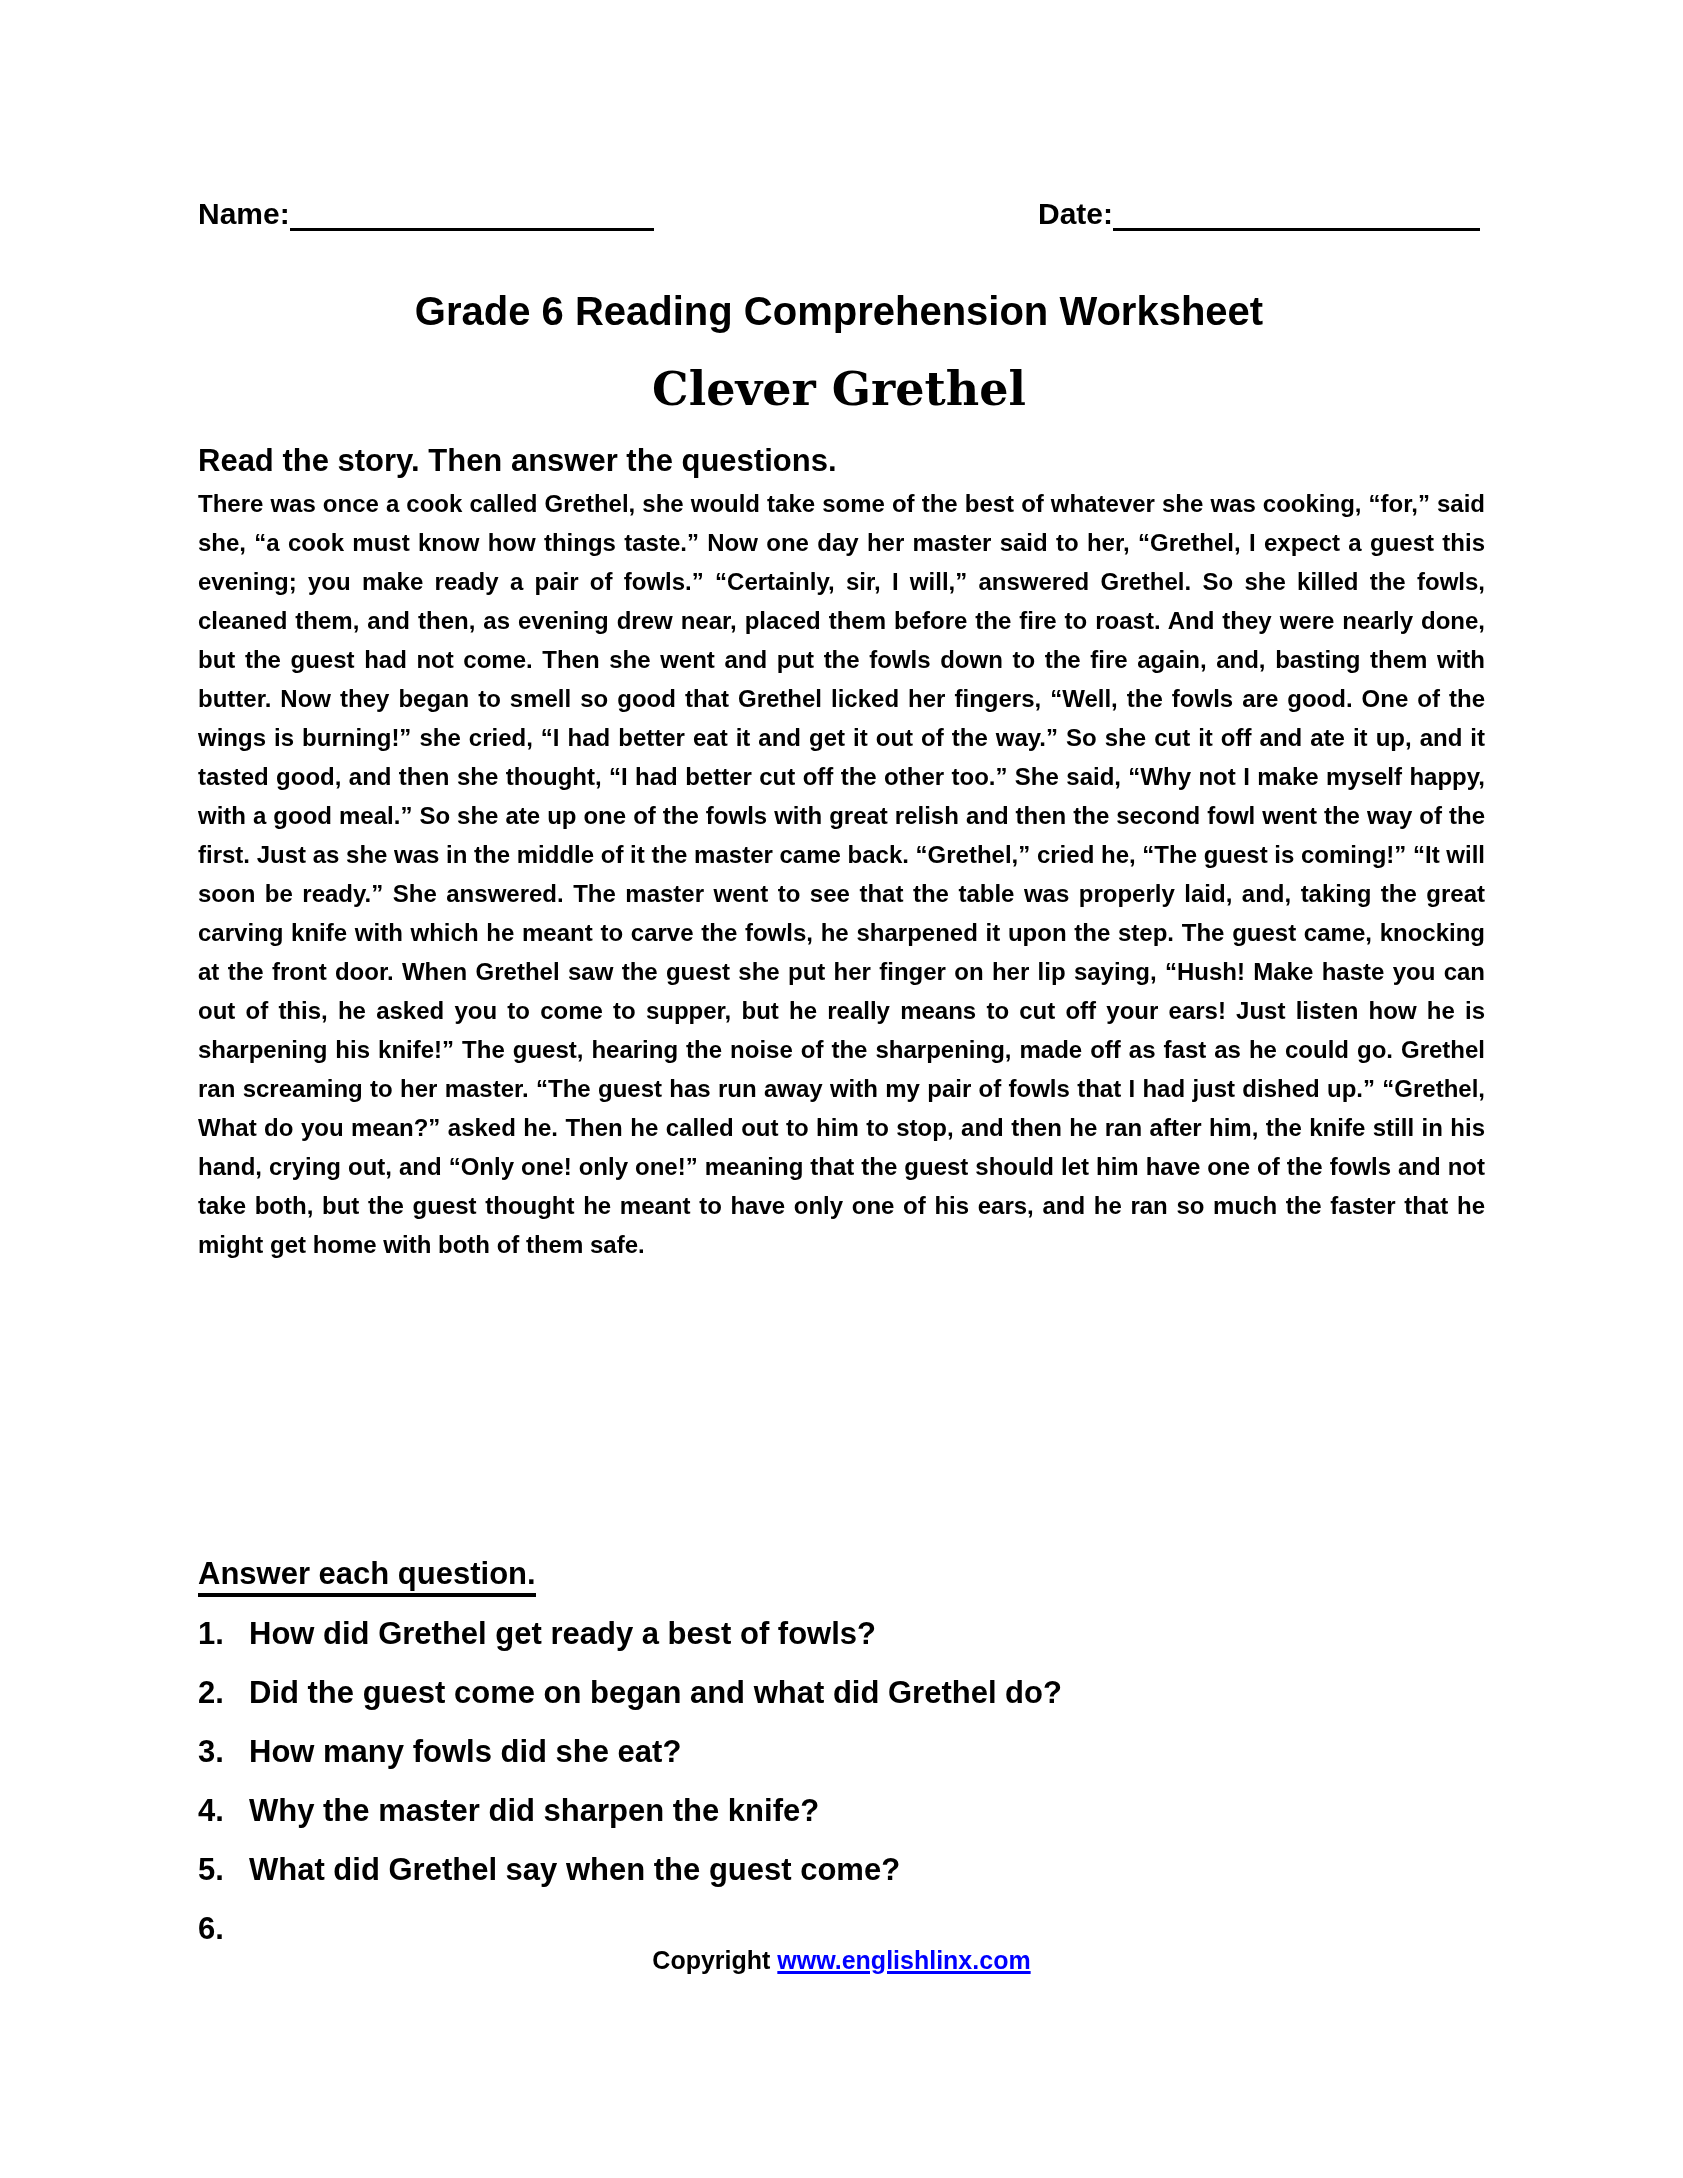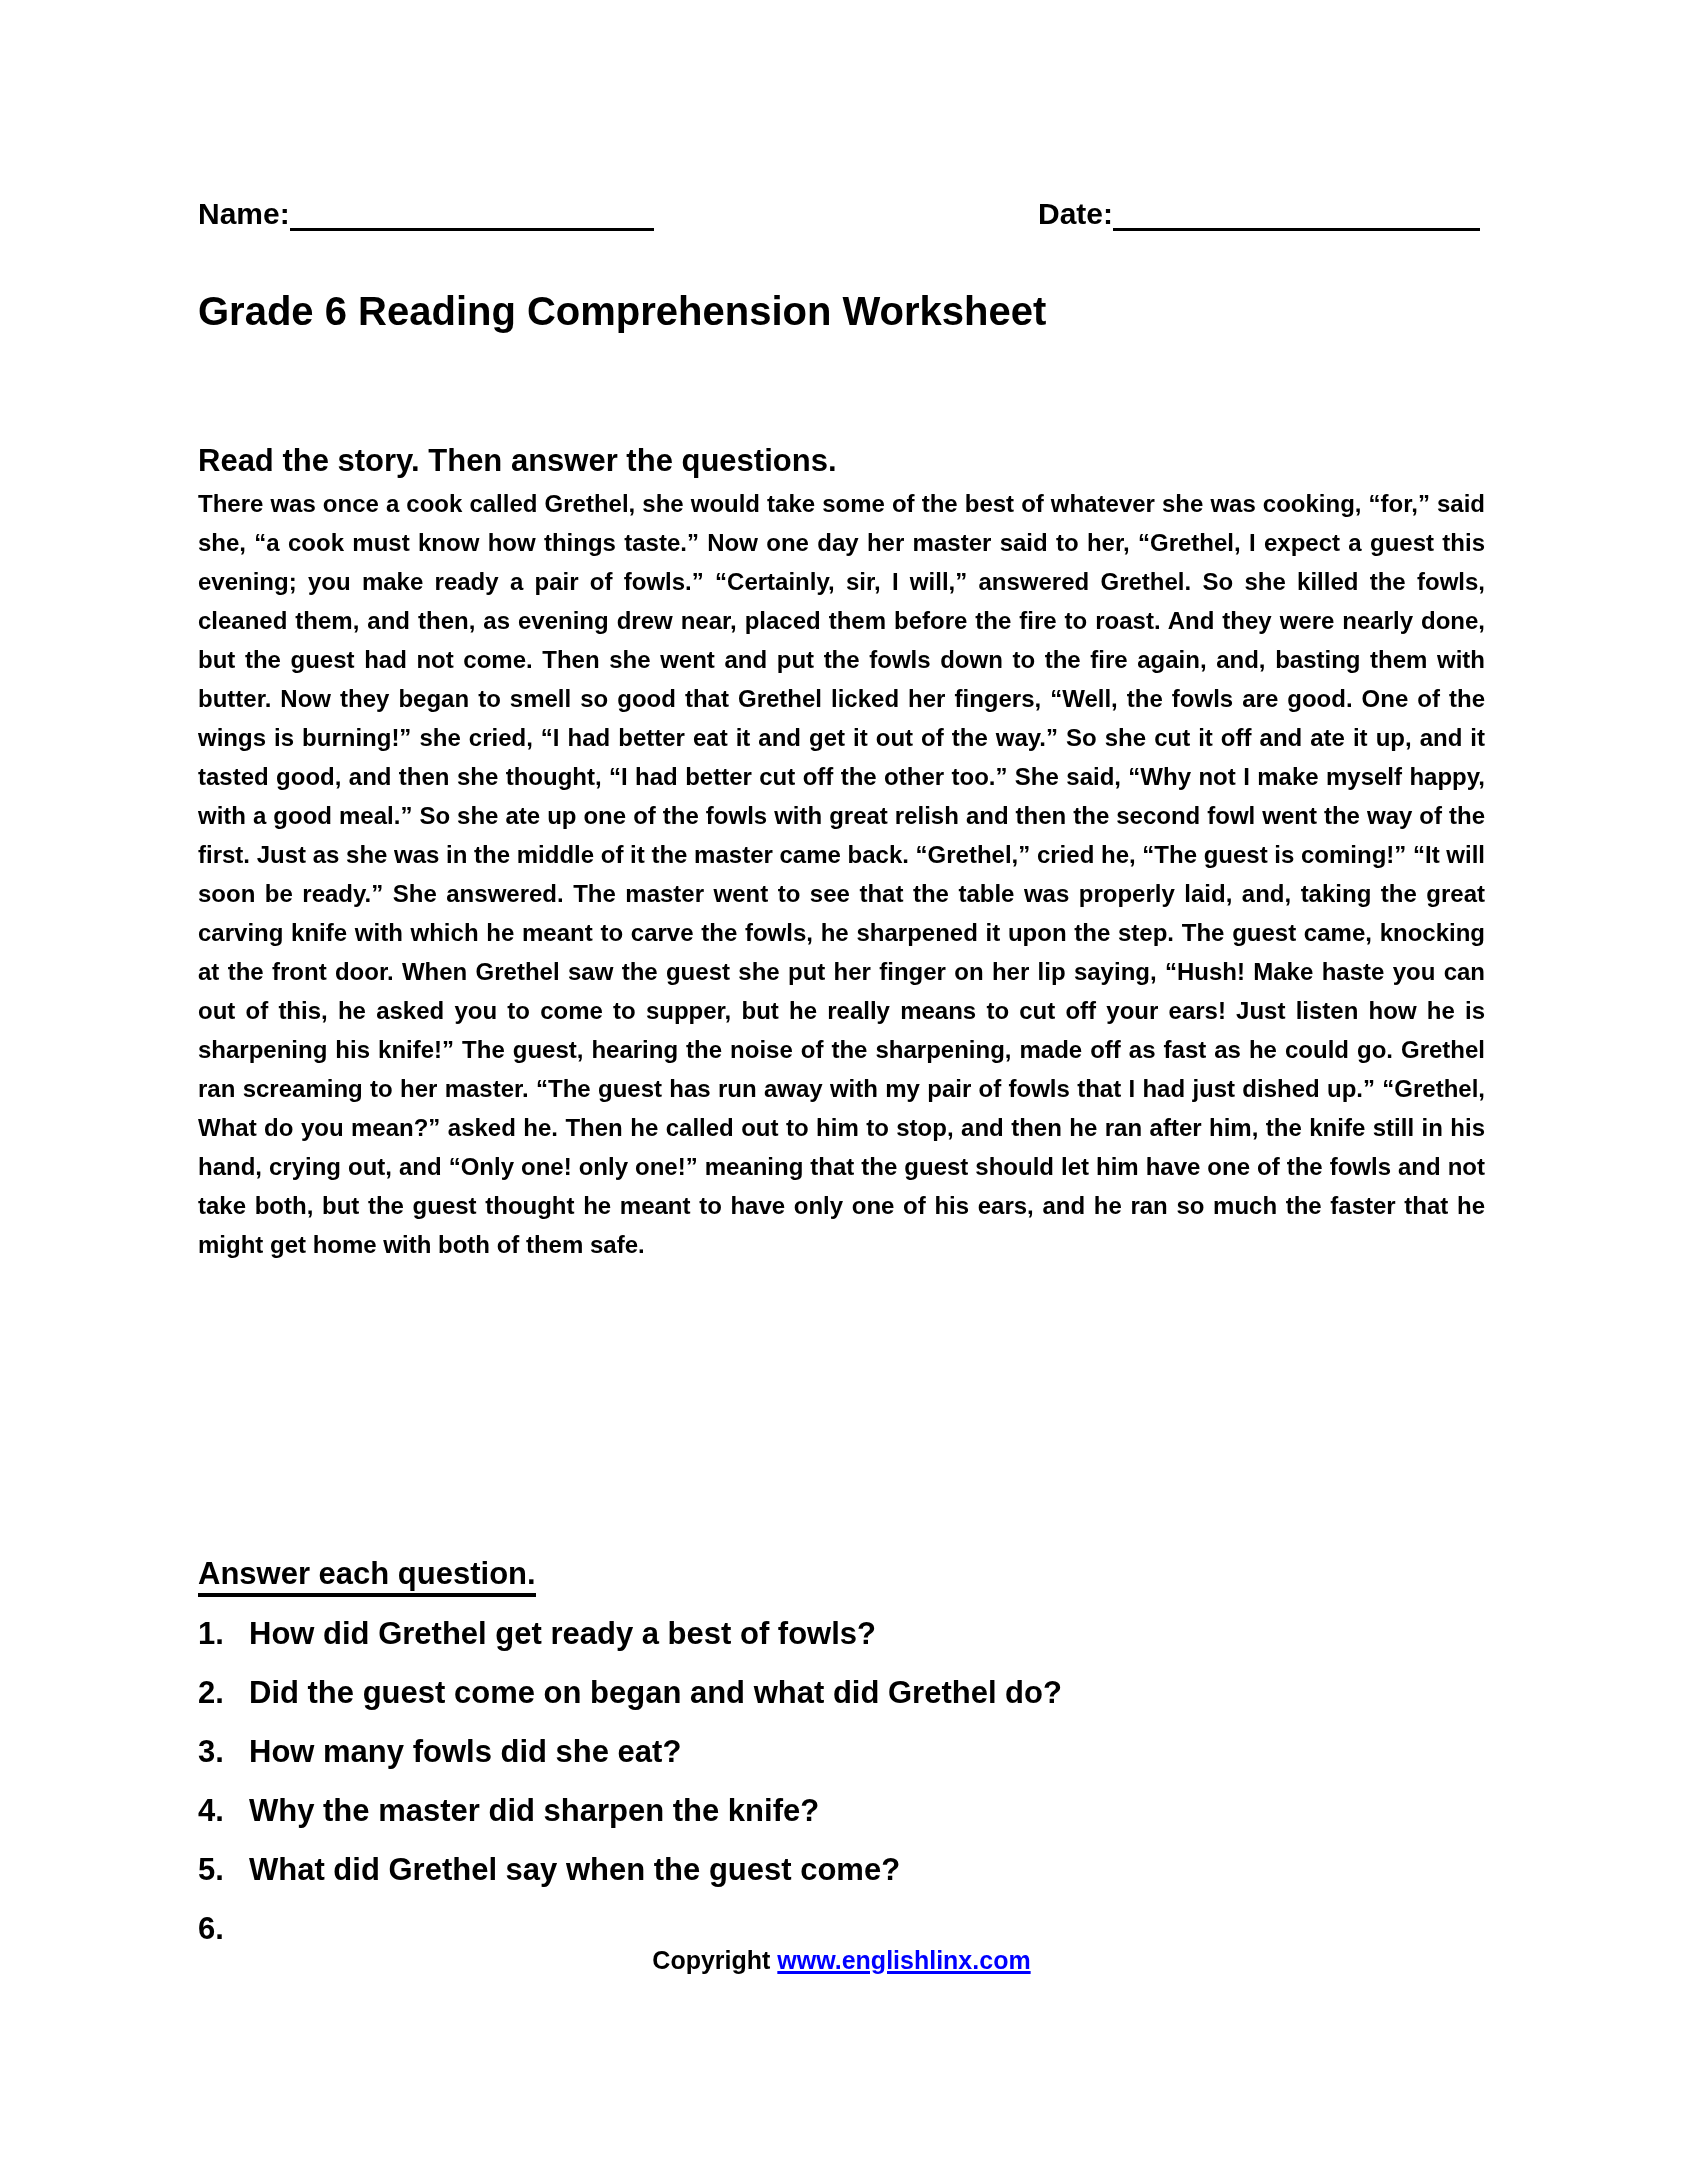--- a/index.html
+++ b/index.html
@@ -33,21 +33,21 @@
   }
   .name-line { width: 364px; }
   .date-line { width: 367px; }
 
   
   .main-title {
     position: absolute;
     top: 289px;
     left: 198px;
     width: 1282px;
-    text-align: left;
+    text-align: center;
     font-size: 40px;
     font-weight: bold;
     letter-spacing: 0px;
   }
   .story-title {
     position: absolute;
     top: 362px;
     left: 198px;
     width: 1282px;
     text-align: center;
@@ -137,20 +137,21 @@
       <span class="blank-line name-line"></span>
     </div>
     <div class="field-group">
       <span>Date:</span>
       <span class="blank-line date-line"></span>
     </div>
   </div>
 
   <div class="main-title">Grade 6 Reading Comprehension Worksheet</div>
 
+  <div class="story-title">Clever Grethel</div>
 
   <div class="instructions">Read the story. Then answer the questions.</div>
 
   <div class="story">There was once a cook called Grethel, she would take some of the best of whatever she was cooking, “for,” said she, “a cook must know how things taste.” Now one day her master said to her, “Grethel, I expect a guest this evening; you make ready a pair of fowls.” “Certainly, sir, I will,” answered Grethel. So she killed the fowls, cleaned them, and then, as evening drew near, placed them before the fire to roast. And they were nearly done, but the guest had not come. Then she went and put the fowls down to the fire again, and, basting them with butter.  Now they began to smell so good that Grethel licked her fingers, “Well, the fowls are good. One of the wings is burning!” she cried, “I had better eat it and get it out of the way.” So she cut it off and ate it up, and it tasted good, and then she thought, “I had better cut off the other too.”  She said, “Why not I make myself happy, with a good meal.” So she ate up one of the fowls with great relish and then the second fowl went the way of the first. Just as she was in the middle of it the master came back. “Grethel,” cried he, “The guest is coming!” “It will soon be ready.” She answered. The master went to see that the table was properly laid, and, taking the great carving knife with which he meant to carve the fowls, he sharpened it upon the step. The guest came, knocking at the front door. When Grethel saw the guest she put her finger on her lip saying, “Hush! Make haste you can out of this, he asked you to come to supper, but he really means to cut off your ears! Just listen how he is sharpening his knife!” The guest, hearing the noise of the sharpening, made off as fast as he could go. Grethel ran screaming to her master. “The guest has run away with my pair of fowls that I had just dished up.” “Grethel, What do you mean?” asked he. Then he called out to him to stop, and then he ran after him, the knife still in his hand, crying out, and “Only one! only one!” meaning that the guest should let him have one of the fowls and not take both, but the guest thought he meant to have only one of his ears, and he ran so much the faster that he might get home with both of them safe.</div>
 
   <div class="answer-heading">
     <span>Answer each question.</span>
   </div>
 
   <ol class="questions">

